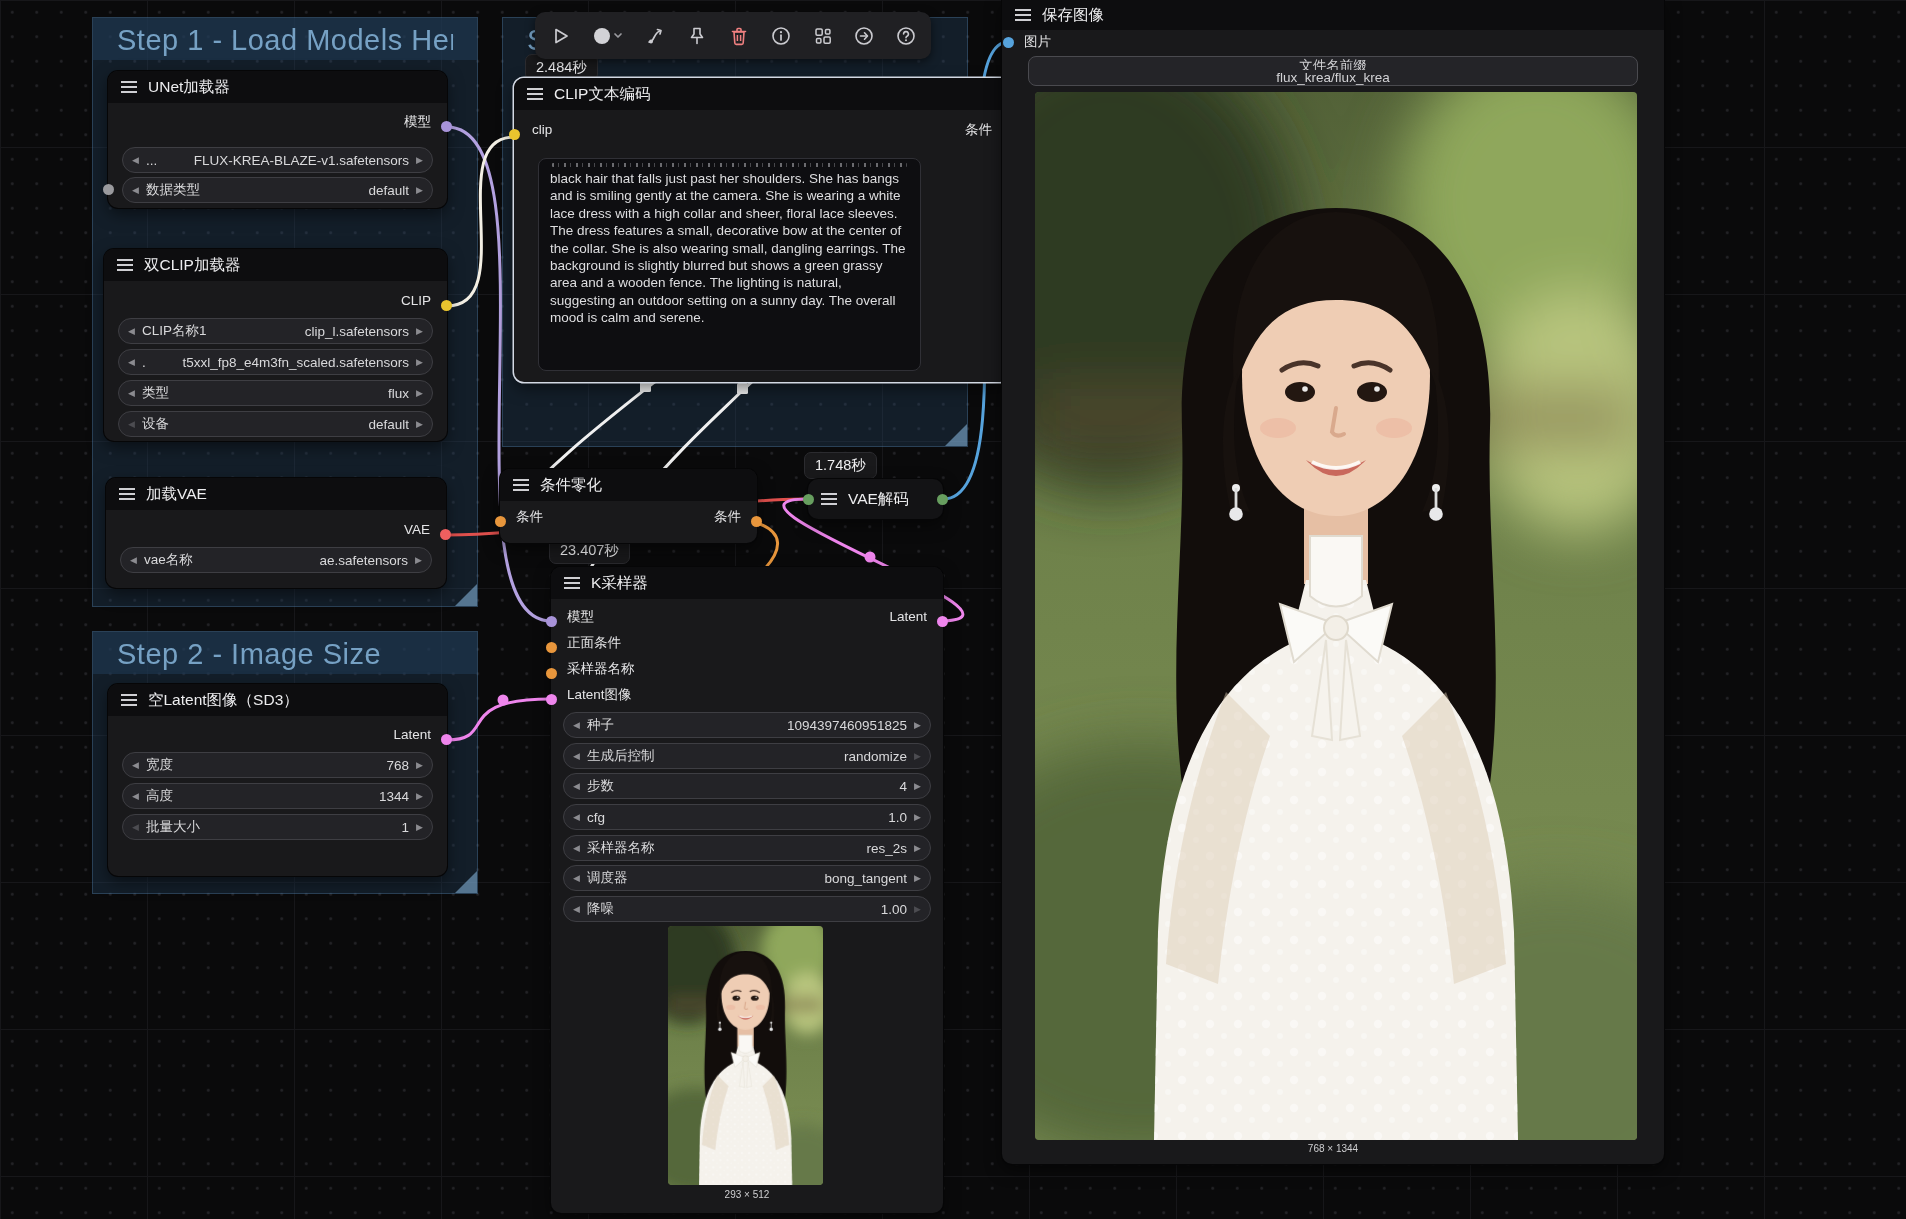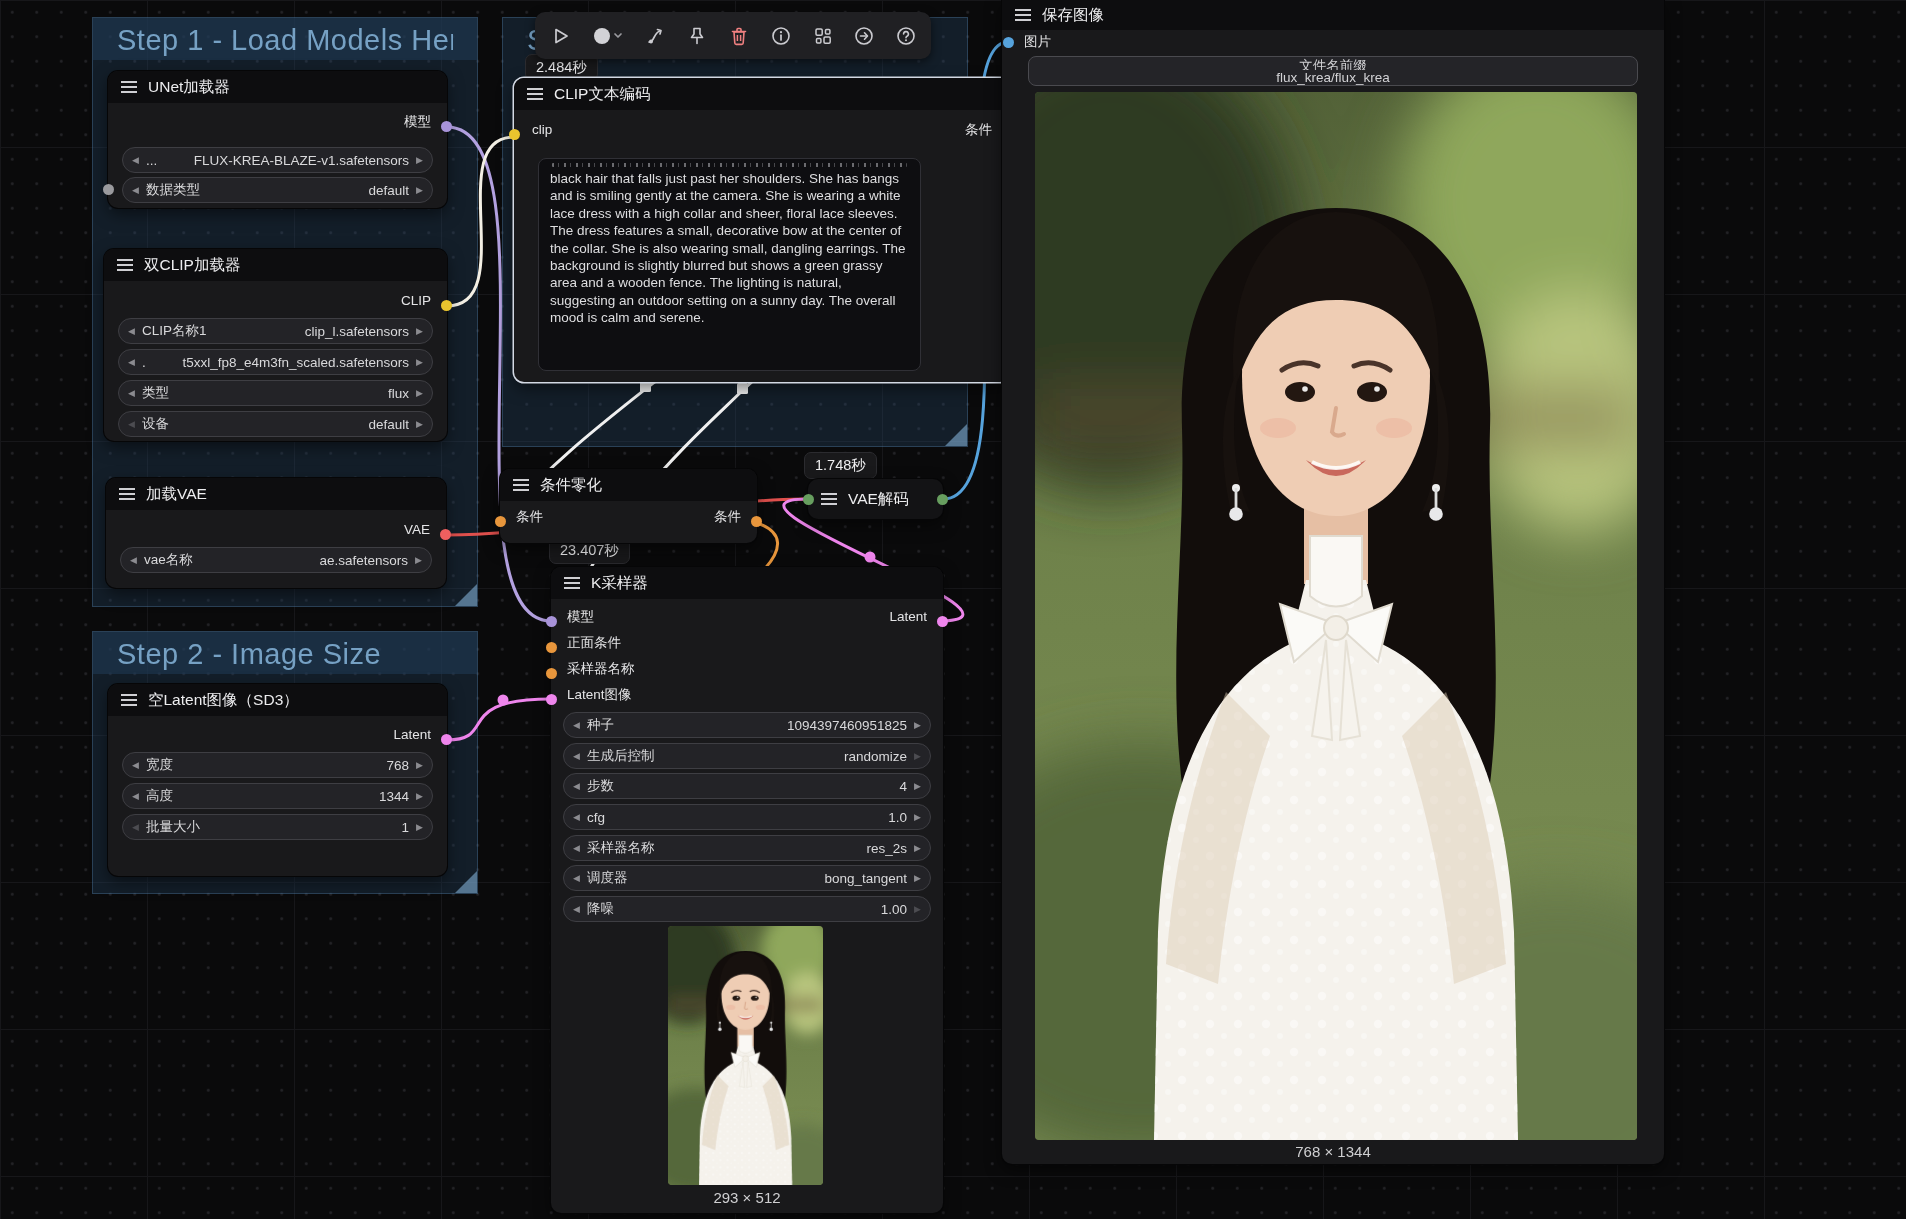--- a/index.html
+++ b/index.html
@@ -29,21 +29,21 @@
   .wlabel{white-space:nowrap;overflow:hidden;}
   .wspace{flex:1;}
   .wvalue{white-space:nowrap;}
   .twidget{position:absolute;height:30px;background:#242428;border:1px solid #4a4a4f;border-radius:8px;display:flex;align-items:center;justify-content:space-between;padding:0 12px;box-sizing:border-box;font-size:13.5px;color:#d2d2d5;}
   .prompt{position:absolute;background:#0e0e11;border:1px solid #303036;border-radius:8px;padding:8px 11px;box-sizing:border-box;font-size:13.5px;line-height:17.4px;color:#dedee0;overflow:hidden;}
   .prompt::before{content:"";display:block;height:4px;margin:-4px 2px 3px;border-radius:1px;opacity:.55;
     background:repeating-linear-gradient(90deg,rgba(225,225,230,.8) 0 2px,transparent 2px 6px,rgba(225,225,230,.5) 6px 7px,transparent 7px 12px);}
   .tbadge{position:absolute;background:#19191b;border:1px solid #2b2b2f;color:#f0f0f2;font-size:14.5px;padding:3px 10px;border-radius:7px;z-index:5;white-space:nowrap;}
   .toolbar{position:absolute;left:535px;top:12px;width:396px;height:47px;background:#202023;border-radius:10px;display:flex;align-items:center;justify-content:space-evenly;z-index:10;box-shadow:0 3px 10px rgba(0,0,0,.55);}
   .tbtn{width:34px;height:34px;display:flex;align-items:center;justify-content:center;border-radius:6px;flex:none;}
-  .caption{position:absolute;width:100%;text-align:center;font-size:15px;color:#cfcfd1;}
+  .caption{position:absolute;width:100%;text-align:center;font-size:10px;color:#cfcfd1;}
   .imgbox{position:absolute;border-radius:4px;overflow:hidden;background:#000;}
   .portrait-img{display:block;width:100%;height:100%;}
   #links{position:absolute;left:0;top:0;z-index:4;}
 </style>
 </head>
 <body>
 
 <div id="canvas">
 
   <svg width="0" height="0" style="position:absolute" aria-hidden="true">

